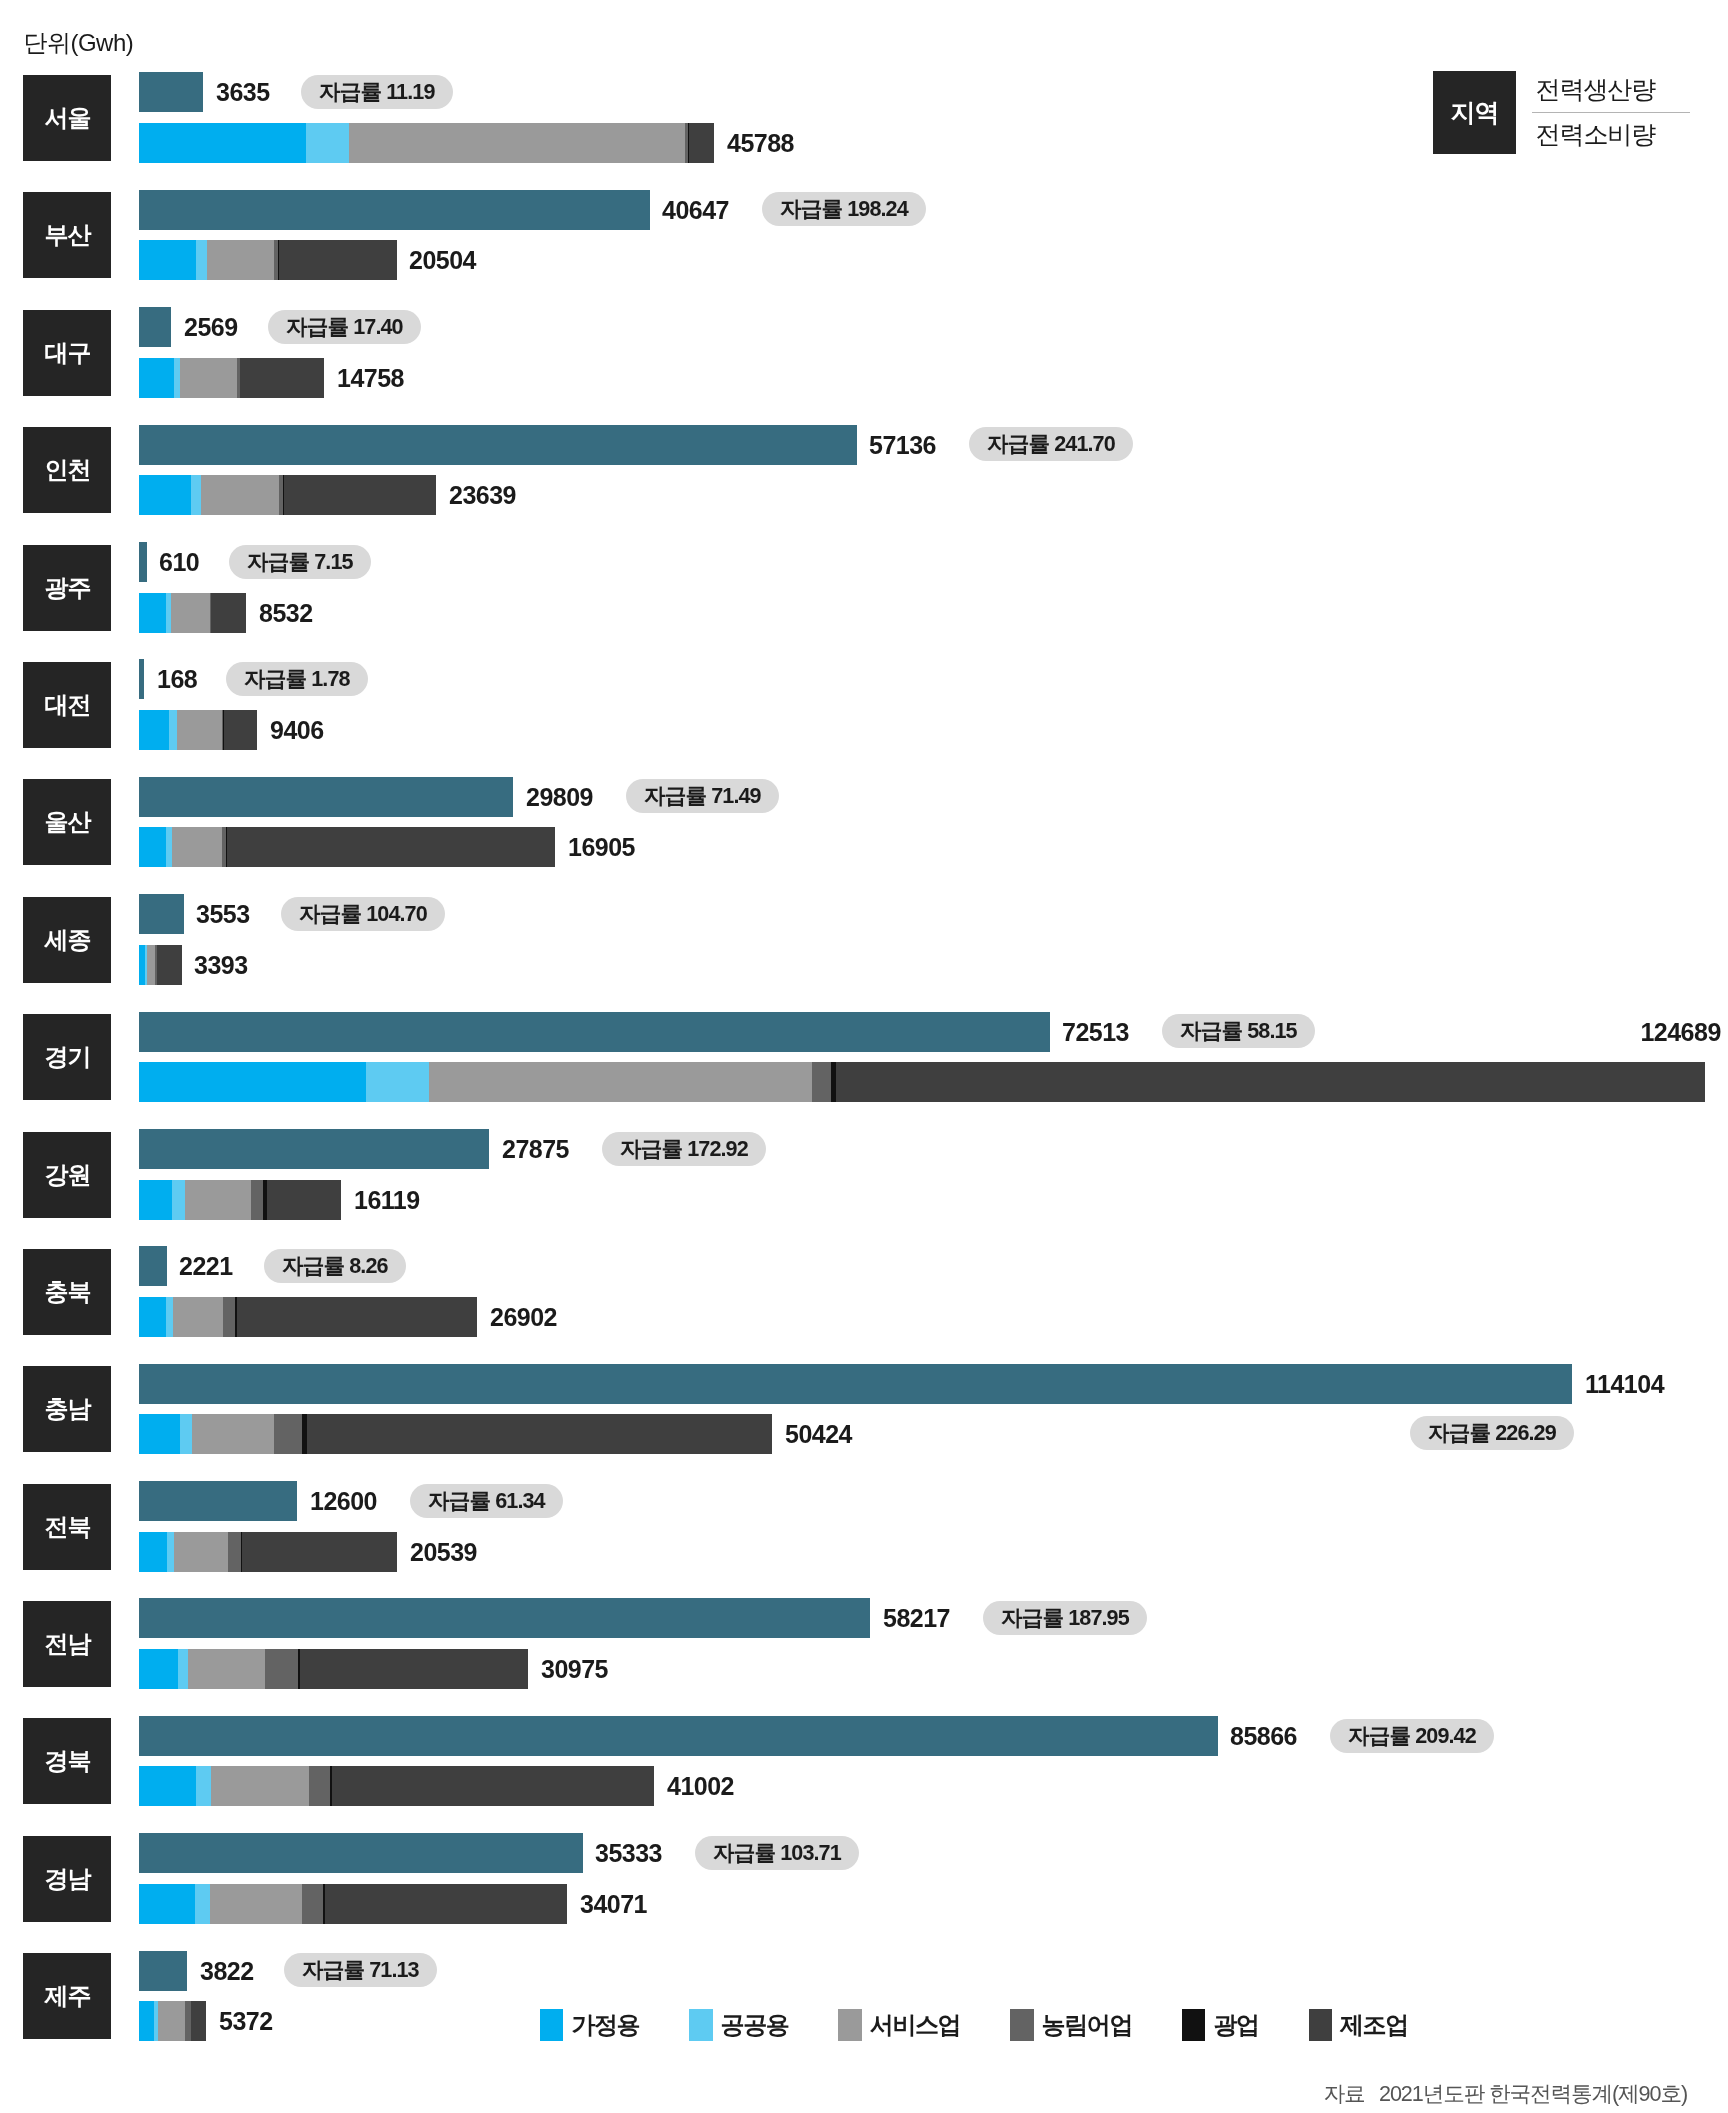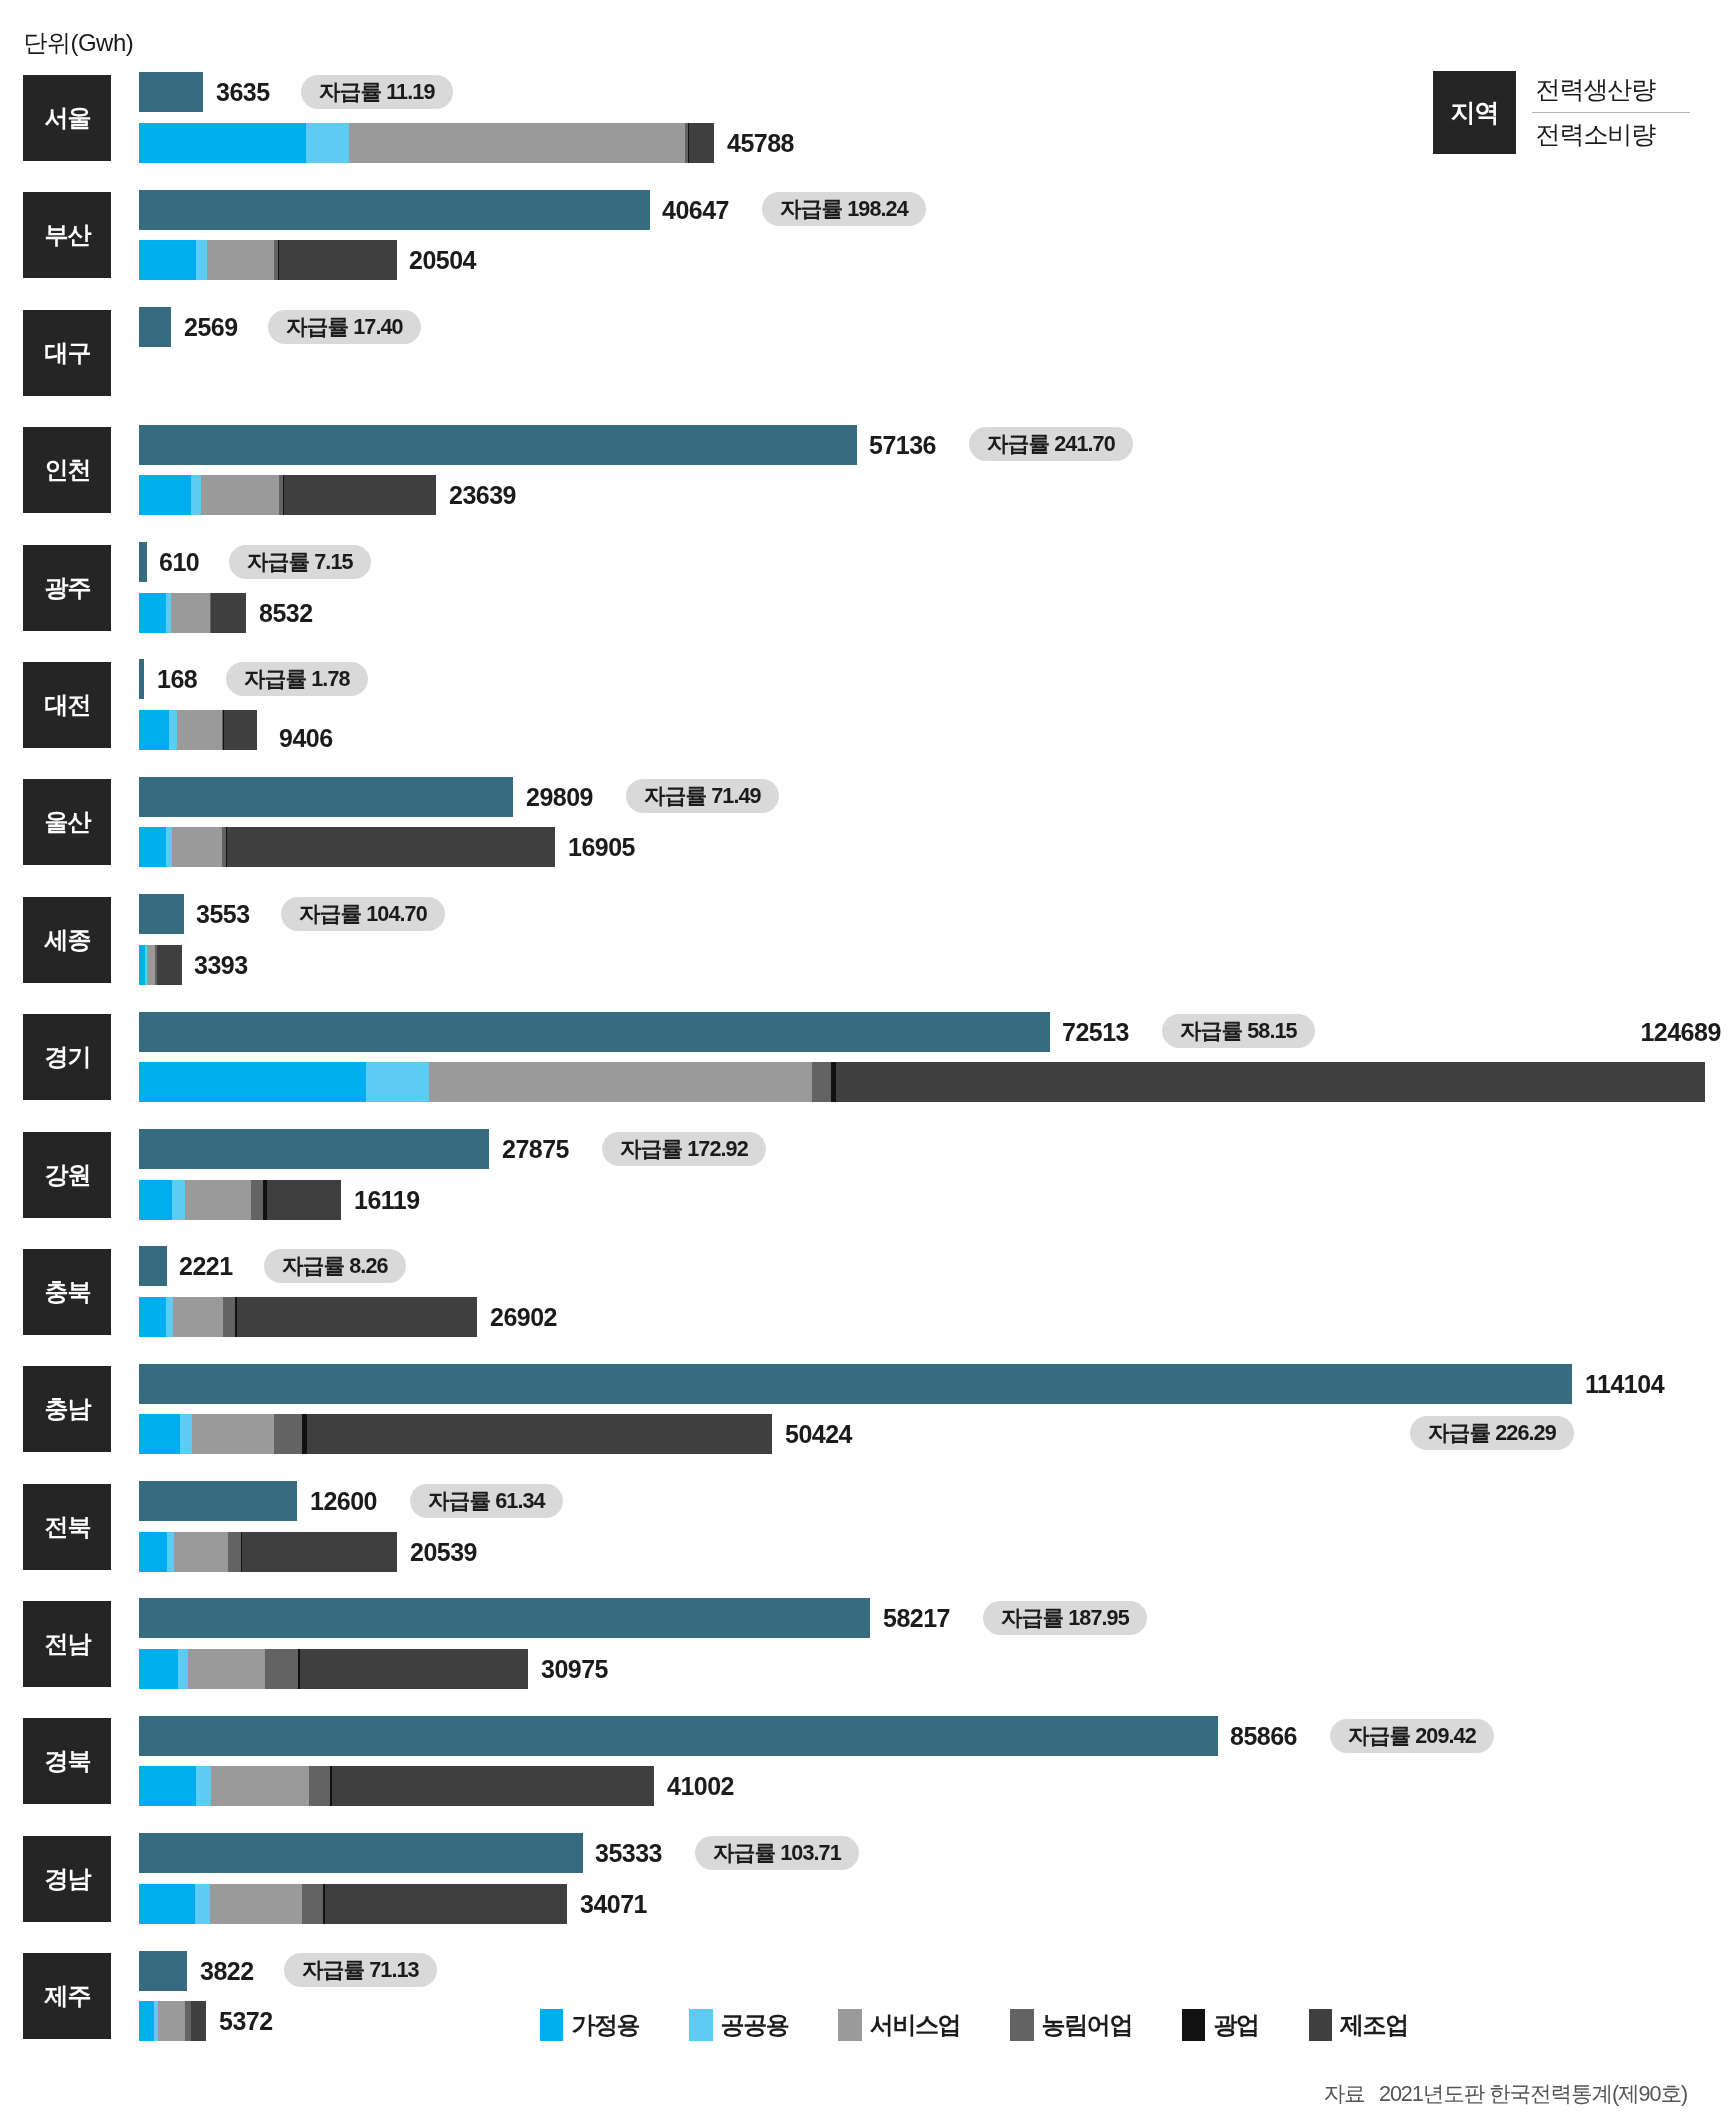--- a/index.html
+++ b/index.html
@@ -237,20 +237,31 @@
         </div>
       </div>
       <div class="row">
         <div class="row-label">대구</div>
         <div class="bars">
           <div class="barline prod">
             <div class="bar prod" style="width: 32px; background: rgb(55, 108, 128);"></div>
             <div class="bar-value" style="left: 45px;">2569</div>
             <div class="badge" style="left: 129px;">자급률  17.40</div>
           </div>
+          <div class="barline cons">
+            <div class="bar cons" style="width: 185px;">
+              <span class="seg" style="width: 19%; background: rgb(0, 174, 239);"></span>
+              <span class="seg" style="width: 3%; background: rgb(94, 203, 242);"></span>
+              <span class="seg" style="width: 31%; background: rgb(154, 154, 154);"></span>
+              <span class="seg" style="width: 1.5%; background: rgb(99, 99, 99);"></span>
+              <span class="seg" style="width: 0.2%; background: rgb(17, 17, 17);"></span>
+              <span class="seg" style="width: 45.3%; background: rgb(63, 63, 63);"></span>
+            </div>
+            <div class="bar-value" style="left: 198px;">14758</div>
+          </div>
         </div>
       </div>
       <div class="row">
         <div class="row-label">인천</div>
         <div class="bars">
           <div class="barline prod">
             <div class="bar prod" style="width: 718px; background: rgb(55, 108, 128);"></div>
             <div class="bar-value" style="left: 730px;">57136</div>
             <div class="badge" style="left: 830px;">자급률  241.70</div>
           </div>
@@ -298,21 +309,21 @@
           </div>
           <div class="barline cons">
             <div class="bar cons" style="width: 118px;">
               <span class="seg" style="width: 25%; background: rgb(0, 174, 239);"></span>
               <span class="seg" style="width: 7%; background: rgb(94, 203, 242);"></span>
               <span class="seg" style="width: 38%; background: rgb(154, 154, 154);"></span>
               <span class="seg" style="width: 1.5%; background: rgb(99, 99, 99);"></span>
               <span class="seg" style="width: 0.2%; background: rgb(17, 17, 17);"></span>
               <span class="seg" style="width: 28.3%; background: rgb(63, 63, 63);"></span>
             </div>
-            <div class="bar-value" style="left: 140px; margin-top: 8px;">9406</div>
+            <div class="bar-value" style="left: 131px;">9406</div>
           </div>
         </div>
       </div>
       <div class="row">
         <div class="row-label">울산</div>
         <div class="bars">
           <div class="barline prod">
             <div class="bar prod" style="width: 374px; background: rgb(55, 108, 128);"></div>
             <div class="bar-value" style="left: 387px;">29809</div>
             <div class="badge" style="left: 487px;">자급률  71.49</div>

